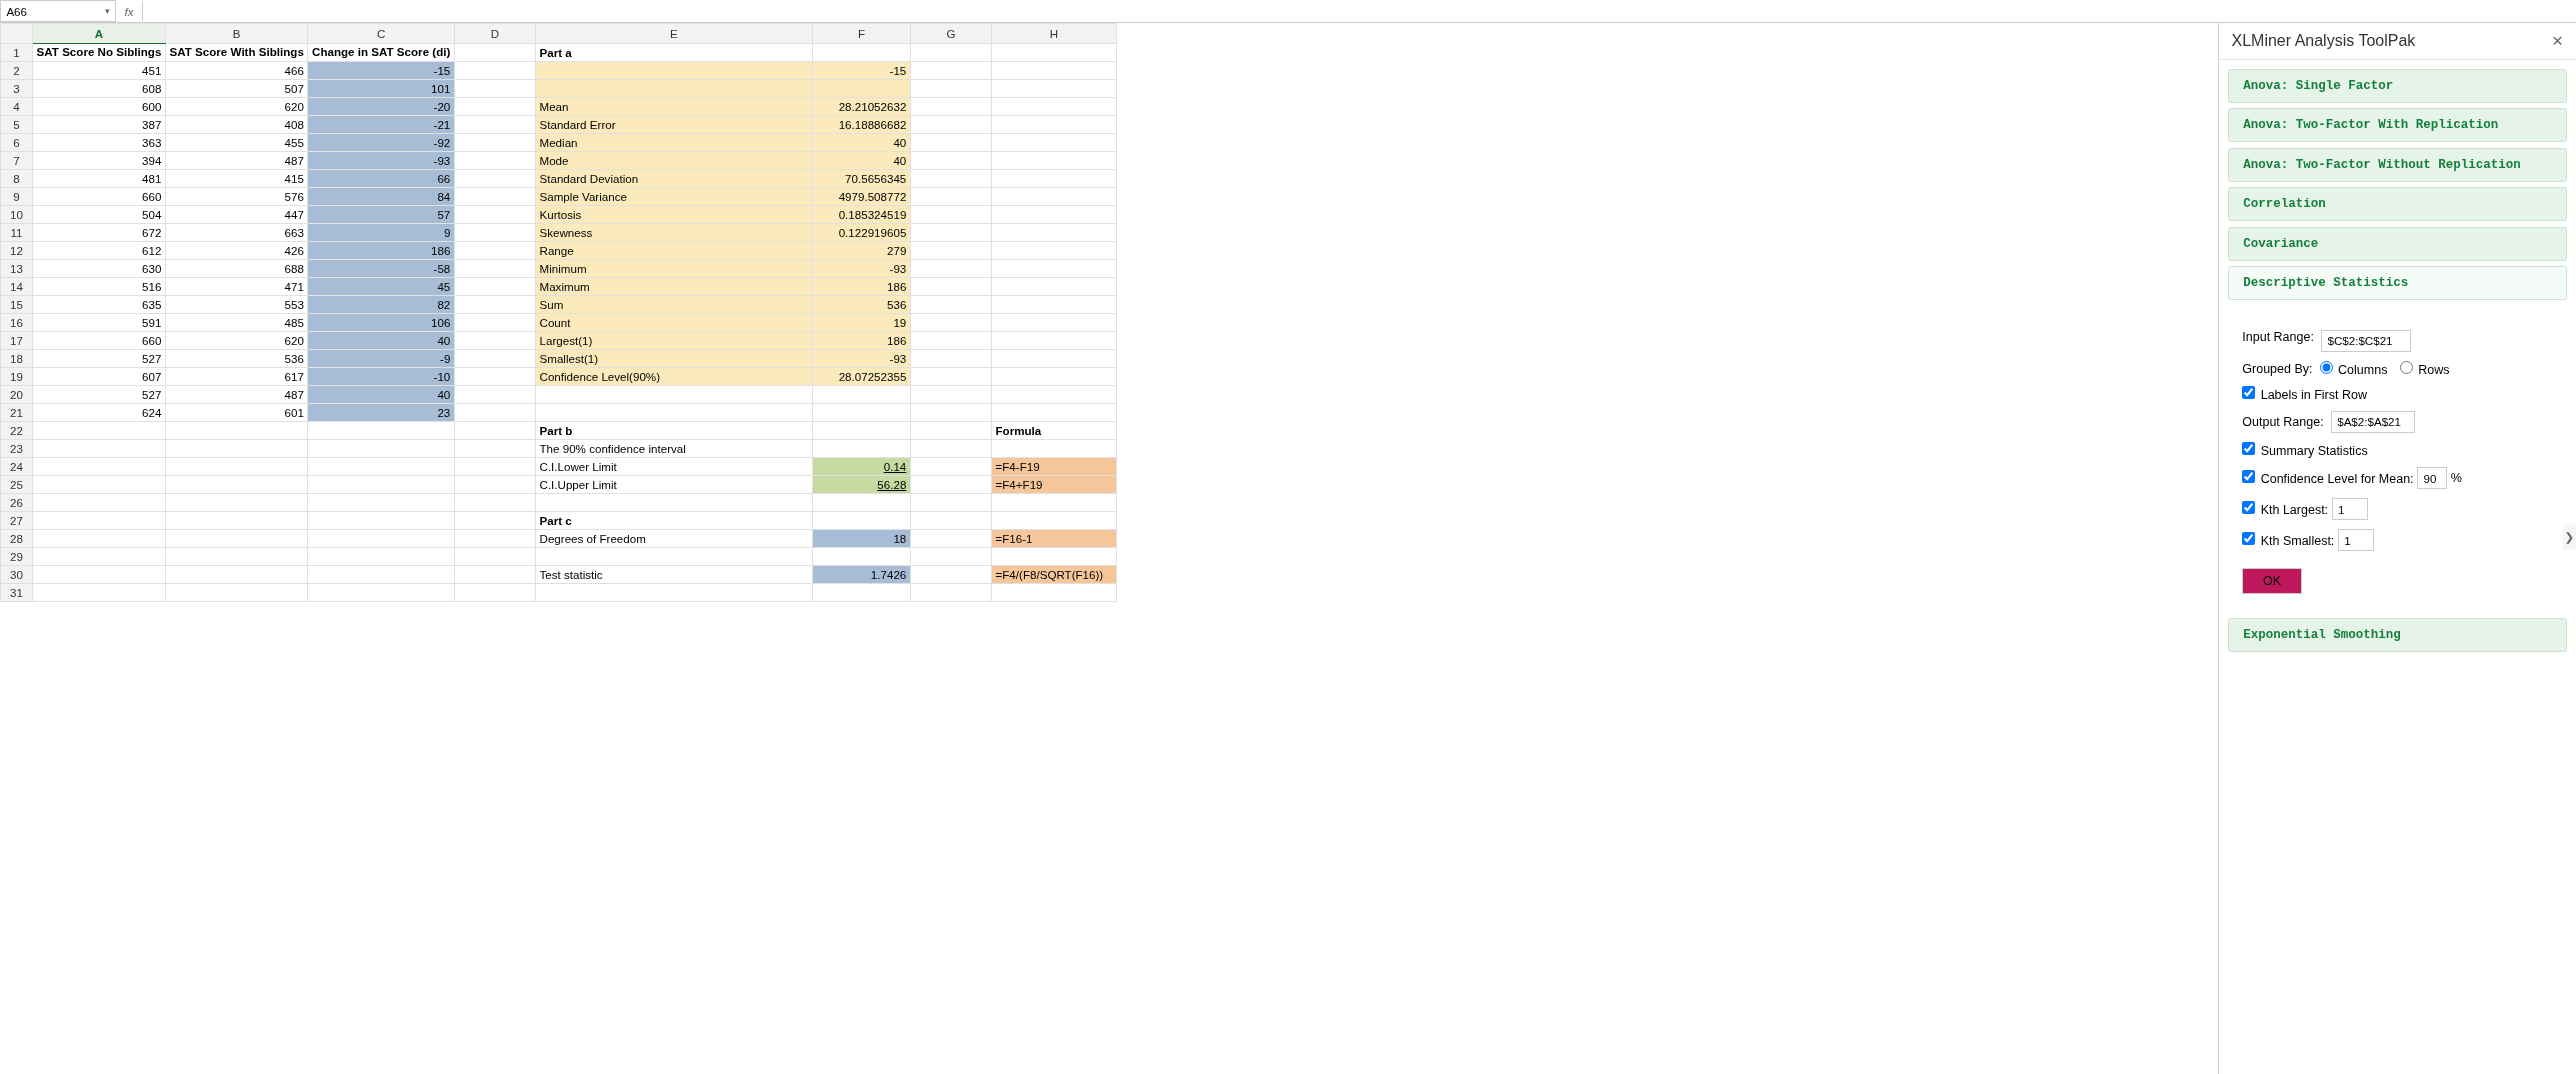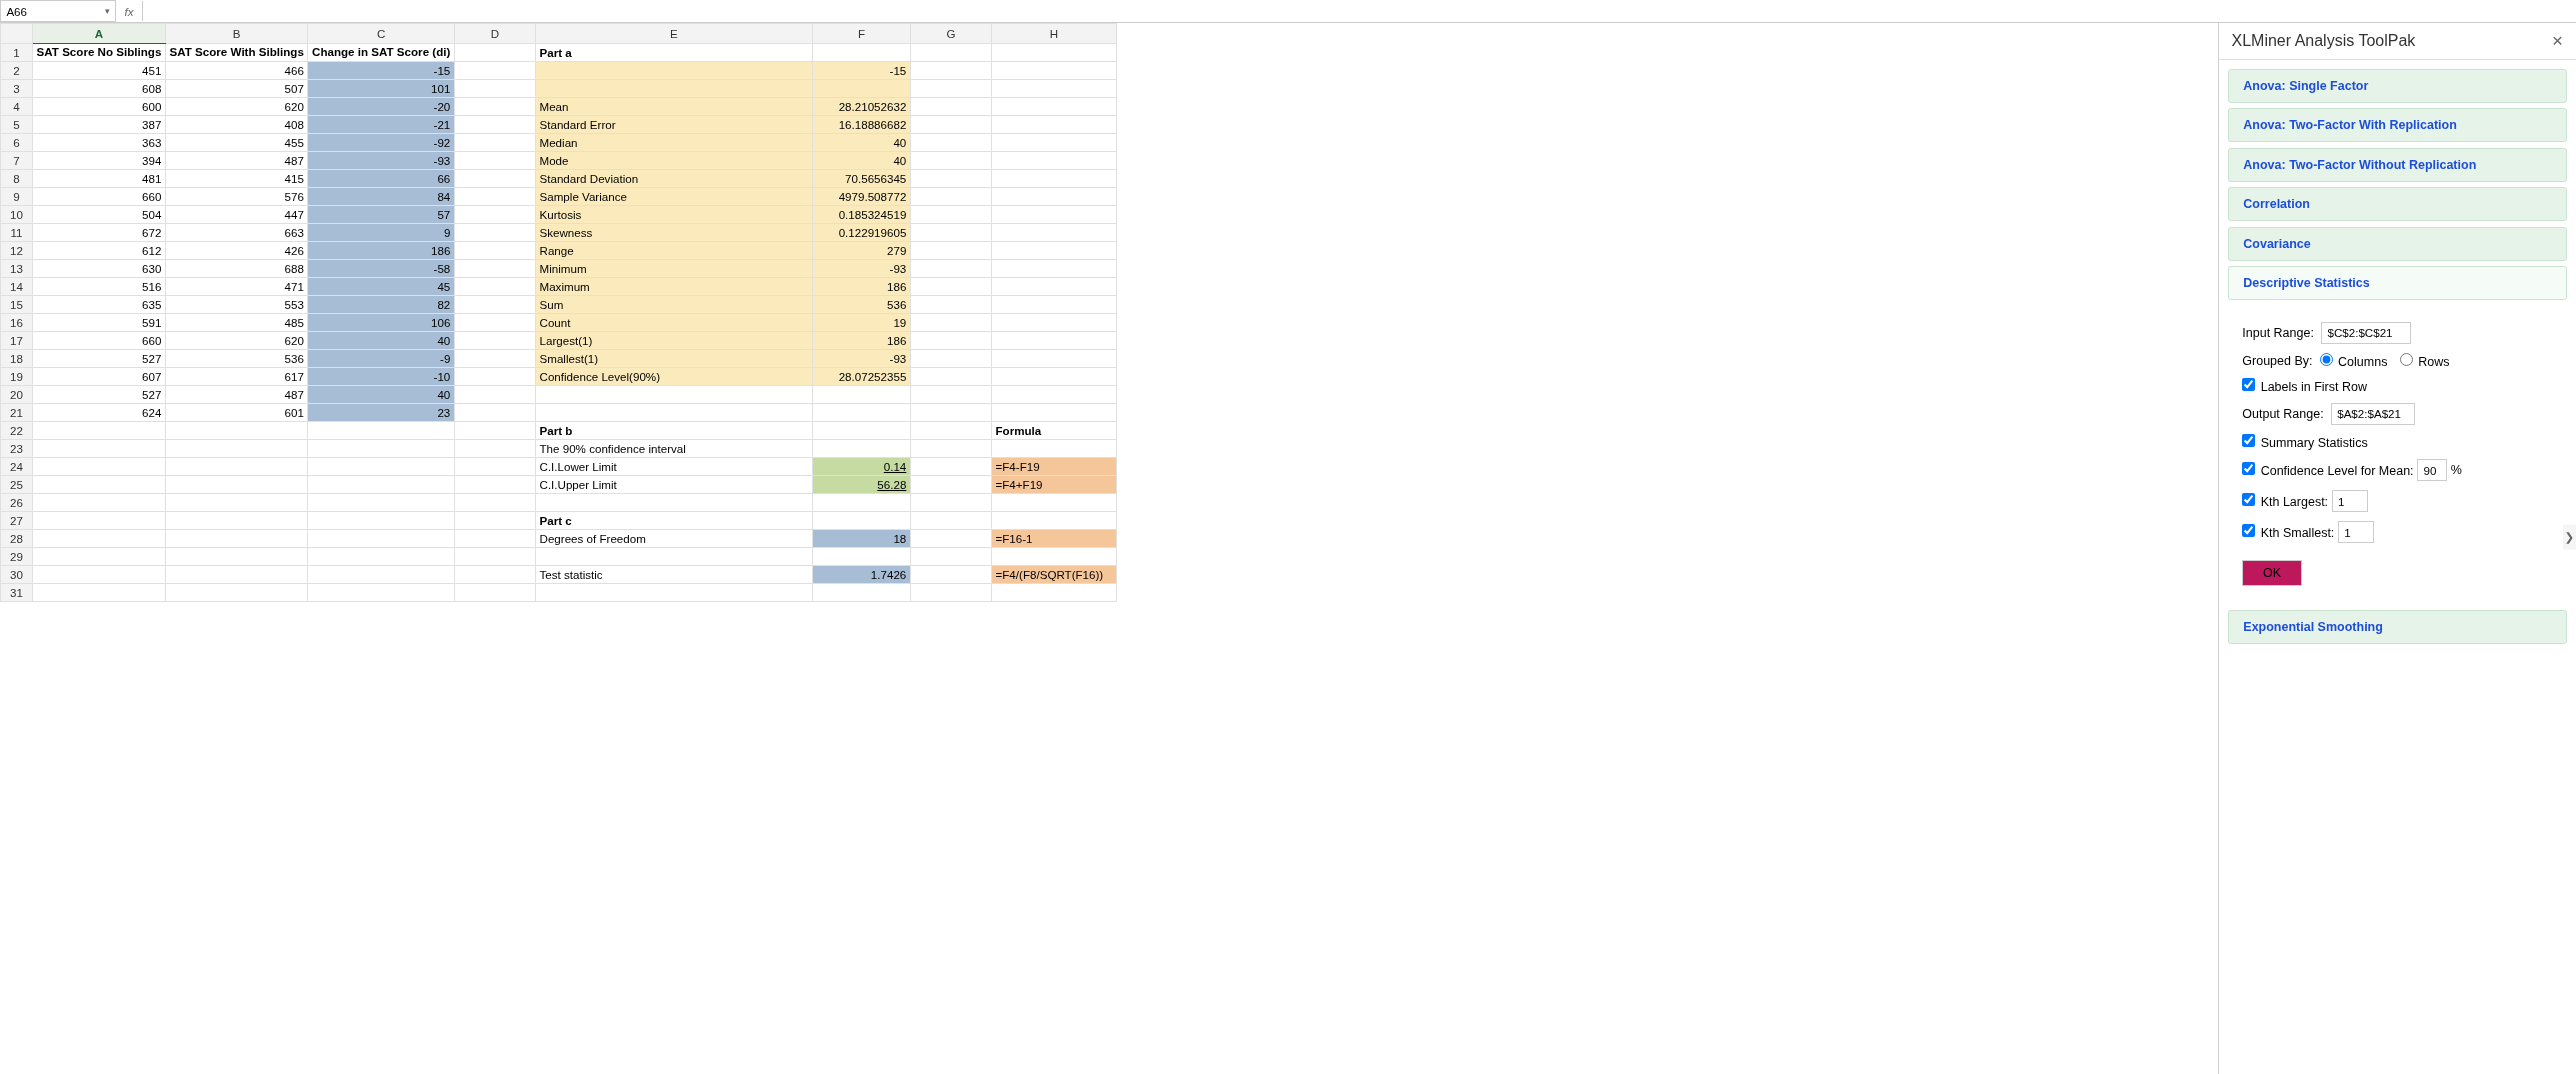--- a/index.html
+++ b/index.html
@@ -10,21 +10,21 @@
 .name-box-chevron { color: #666; font-size: 9px; }
 .fx-label { width: 27px; text-align: center; font-style: italic; color: #666; border-right: 0.9px solid #ccc; padding: 3.6px; }
 .formula-input { flex: 1; padding: 1.8px 5.4px; }
 .main { flex: 1; display: flex; overflow: hidden; }
 .sheet-area { flex: 1; overflow: auto; position: relative; }
 .panel { width: 358px; border-left: 0.9px solid #d0d0d0; background: #fff; display: flex; flex-direction: column; }
 .panel-header { display: flex; align-items: center; justify-content: space-between; padding: 9px 12.5px; border-bottom: 0.9px solid #e0e0e0; }
 .panel-title { font-size: 16px; color: #333; }
 .panel-close { cursor: pointer; color: #666; font-size: 14.3px; }
 .panel-body { padding: 9px; overflow-y: auto; flex: 1; }
-.tool-item { background: #e6f3e9; border: 0.9px solid #c9e3d0; border-radius: 2.7px; padding: 9px 14.3px; margin-bottom: 5.4px; color: #1d4ed8; font-weight: bold; cursor: pointer; font-size: 12.5px; }
+.tool-item { background: #e6f3e9; border: 0.9px solid #c9e3d0; border-radius: 2.7px; padding: 9px 14.3px; margin-bottom: 5.4px; color: #15803d; font-weight: bold; cursor: pointer; font-size: 12.5px; font-family: Liberation Mono, monospace; }
 .tool-item.active { background: #f5fbf7; }
 .form-section { padding: 7.2px 14.3px 14.3px; }
 .form-row { display: flex; align-items: center; margin: 9px 0; font-size: 12.5px; }
 .form-label { margin-right: 7.2px; }
 .form-input { border: 0.9px solid #ccc; padding: 3.6px 5.4px; font-size: 11.6px; }
 input[type=radio], input[type=checkbox] { margin-right: 5.4px; }
 .radio-label { margin-right: 12.5px; }
 .ok-btn { padding: 5.4px 19.7px; border: 0.9px solid #ccc; background: #be185d; cursor: pointer; font-size: 12.5px; margin-top: 7.2px; }
 .expand-chevron { position: absolute; right: 0; top: 50%; transform: translateY(-50%); background: #f5f5f5; padding: 5.4px 1.8px; cursor: pointer; color: #666; z-index: 5; }
 
@@ -433,21 +433,21 @@
       <div class="panel-body" id="panel-body">
           <div class="tool-item">Anova: Single Factor</div>
           <div class="tool-item">Anova: Two-Factor With Replication</div>
           <div class="tool-item">Anova: Two-Factor Without Replication</div>
           <div class="tool-item">Correlation</div>
           <div class="tool-item">Covariance</div>
           <div class="tool-item active">Descriptive Statistics</div>
           <div class="form-section">
             <div class="form-row">
               <span class="form-label">Input Range:</span>
-              <input class="form-input" style="width: 90px;" value="$C$2:$C$21">
+              <input class="form-input" style="width: 90px; margin-top: 8px;" value="$C$2:$C$21">
             </div>
             <div class="form-row">
               <span class="form-label">Grouped By:</span>
               <label class="radio-label"><input type="radio" name="gb" checked="" style="">Columns</label>
               <label class="radio-label"><input type="radio" name="gb" style="">Rows</label>
             </div>
             <div class="form-row">
               <label><input type="checkbox" checked="" style="">Labels in First Row</label>
             </div>
             <div class="form-row">

